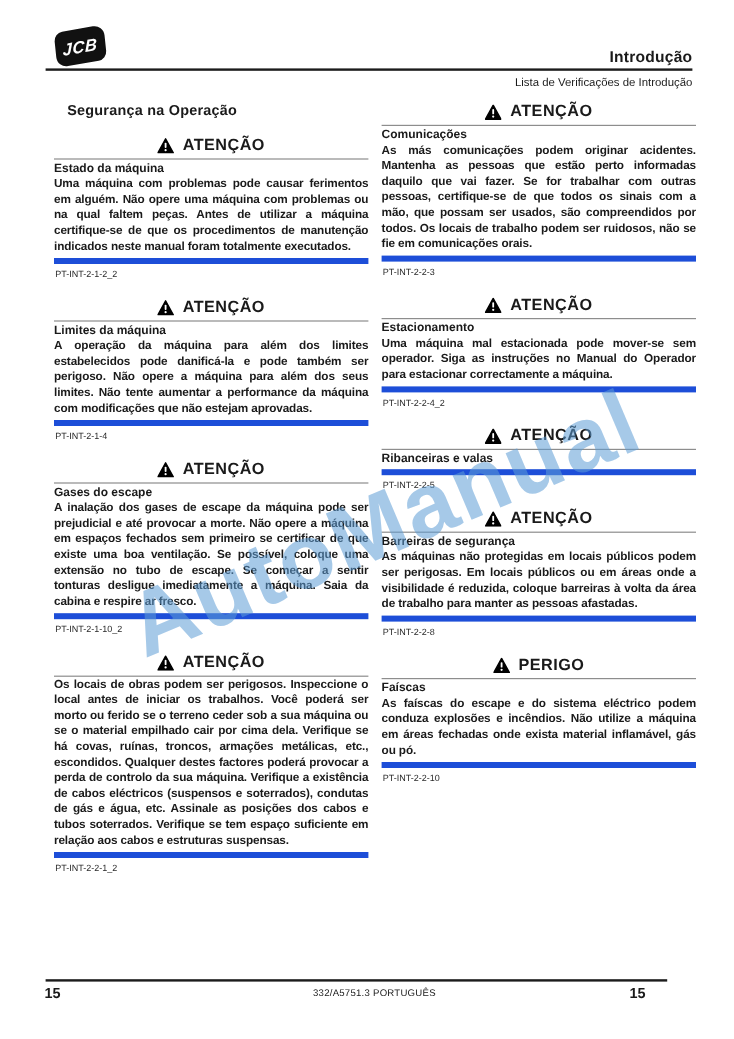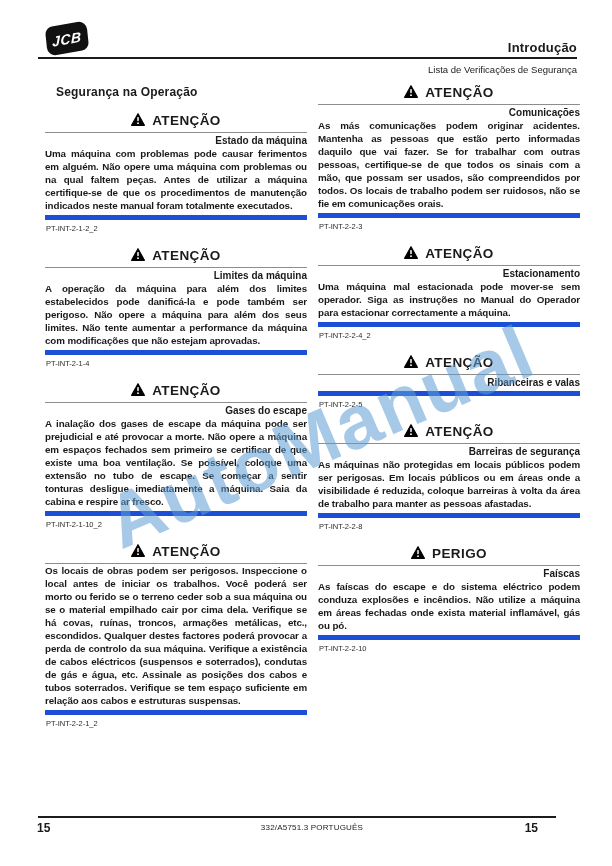--- a/index.html
+++ b/index.html
@@ -29,26 +29,26 @@
   .subsection { position:absolute; top:64px; right:35px; font-size:9.5px; }
 
   
   .columns { position:absolute; top:82px; left:45px; width:535px; display:flex; gap:11px; align-items:flex-start; }
   .col { width:262px; }
   .col-heading { font-size:12px; font-weight:bold; margin:3px 0 11px 11px; letter-spacing:.2px; }
 
   
   .warn { margin-bottom:12px; }
   .warn-header {
-    display:flex; align-items:flex-start; justify-content:center; gap:7px;
+    display:flex; align-items:flex-end; justify-content:center; gap:7px;
     font-size:13.5px; font-weight:bold; letter-spacing:.4px; padding:3px 0 4px;
   }
   .warn-header svg { display:block; }
   .rule { height:1px; background:#8d8d8d; }
-  .warn-subtitle { text-align:right; font-size:10px; font-weight:bold; margin:2px 0 1px; }
+  .warn-subtitle { text-align:left; font-size:10px; font-weight:bold; margin:2px 0 1px; }
   .warn-body {
     margin:0; font-size:9.8px; font-weight:bold; line-height:13px;
     text-align:justify; letter-spacing:-.1px;
   }
   .warn-code { font-size:7.5px; font-weight:normal; color:#2a2a2a; padding:2px 0 0 1px; margin-top:2px; }
   .warn-code-wrap { border-top:5px solid #1d4ed8; margin-top:3px; }
   .gap-top { margin-top:10px; }
 
   
   .watermark {
@@ -68,21 +68,21 @@
 </head>
 <body>
 
 <div class="page">
 
   <div class="logo">
     <span>JCB</span>
   </div>
   <div class="section-title">Introdução</div>
   <div class="header-rule"></div>
-  <div class="subsection">Lista de Verificações de Segurança</div>
+  <div class="subsection">Lista de Verificações de Introdução</div>
 
   <div class="columns">
 
     <div class="col">
       <div class="col-heading">Segurança na Operação</div>
 
       <section class="warn">
         <div class="warn-header">
           <svg width="14" height="13" viewBox="0 0 24 22">
               <path d="M12 1 L23 21 H1 Z" fill="#000" stroke="#000" stroke-width="2" stroke-linejoin="round"></path>

